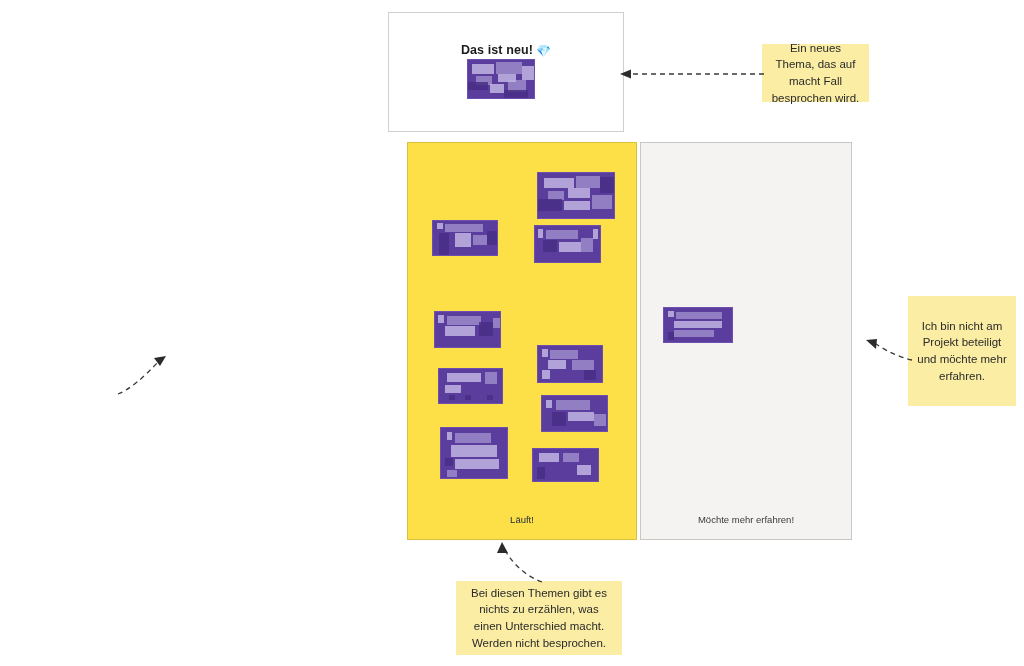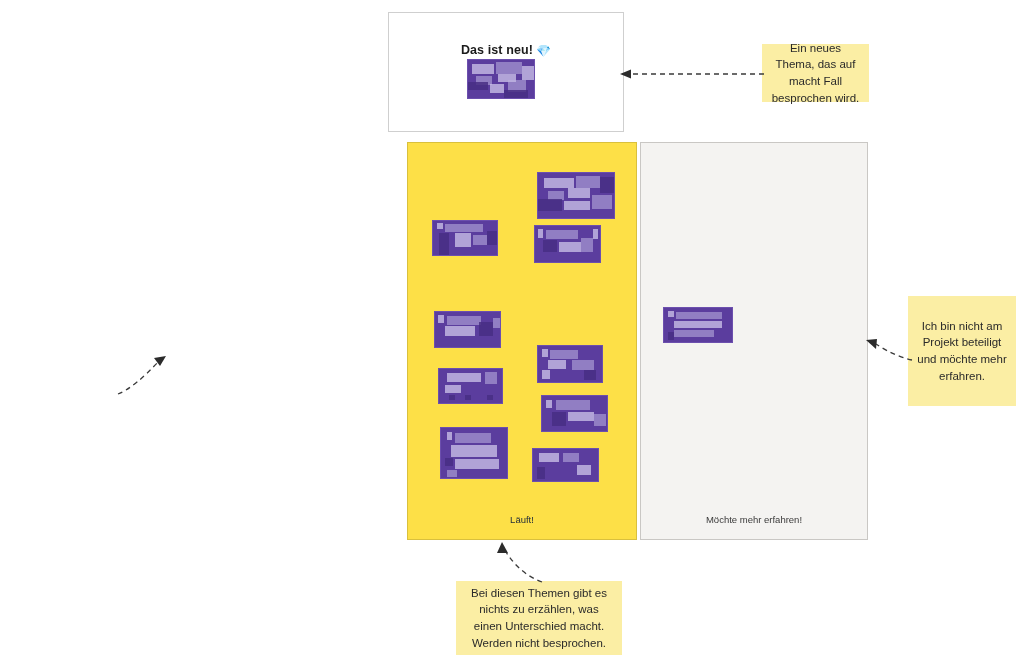--- a/index.html
+++ b/index.html
@@ -27,21 +27,21 @@
   }
   .gem-icon { font-size: 12px; margin-left: 3px; vertical-align: -1px; }
 
   
   .column {
     position: absolute;
     border: 1px solid rgba(0,0,0,0.14);
   }
   .col-blue  { left: 152px; top: 142px; width: 231px; height: 398px; background: #63b5e5; }
   .col-green { left: 395px; top: 142px; width: 230px; height: 398px; background: #fde047; margin-left: 12px; }
-  .col-gray  { left: 640px; top: 142px; width: 228px; height: 398px; background: #f4f3f1; border-color:#c9c7c4;padding-left:36px; }
+  .col-gray  { left: 640px; top: 142px; width: 212px; height: 398px; background: #f4f3f1; border-color:#c9c7c4;padding-left:36px; }
 
   .col-footer {
     position: absolute; bottom: 14px; left: 0; width: 100%;
     text-align: center; font-size: 9.5px; color: #1f2b38;
   }
   .col-gray .col-footer { color: #3a3a3a; }
 
   
   .note {
     position: absolute;

